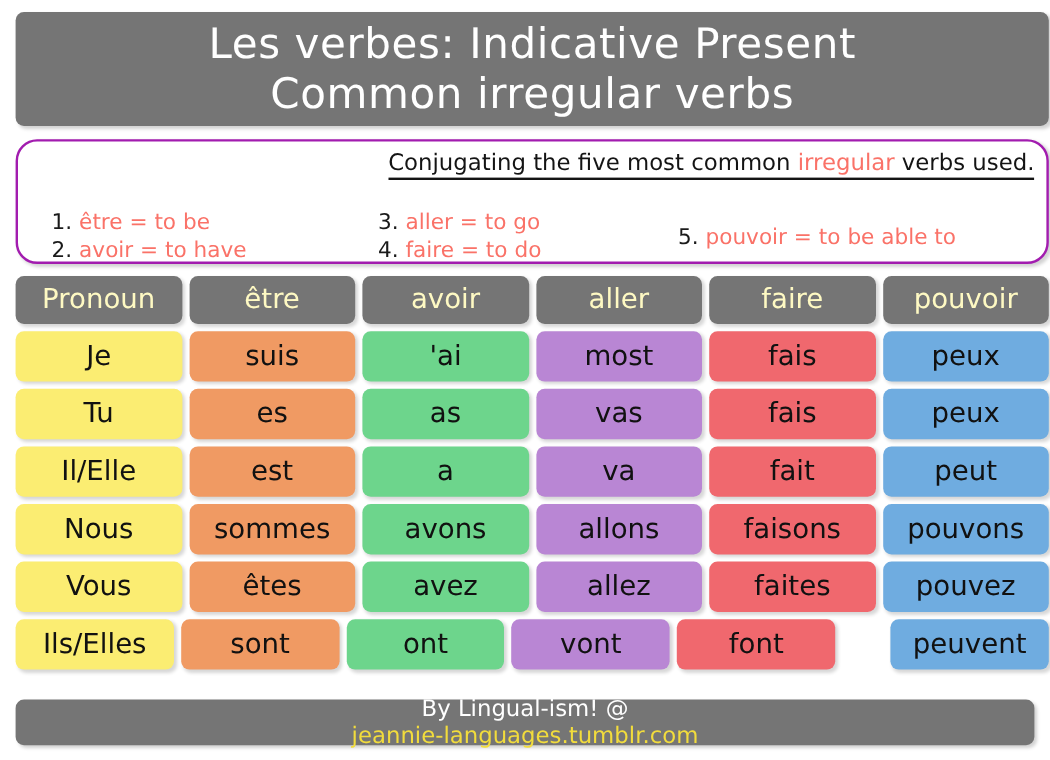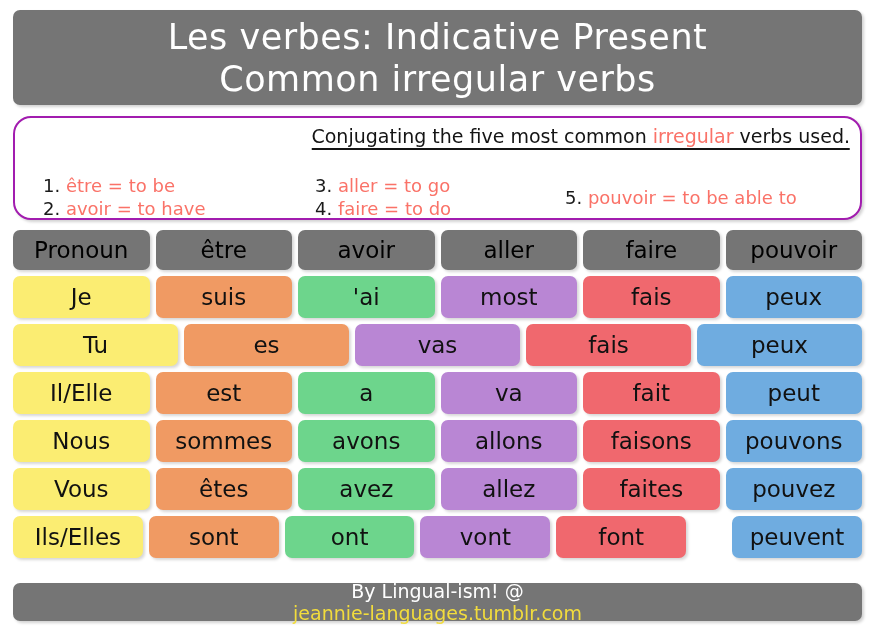--- a/index.html
+++ b/index.html
@@ -12,21 +12,21 @@
     height: 633px;
     font-family: "DejaVu Sans", sans-serif;
     overflow: hidden;
   }
   .poster {
     position: relative;
     width: 875px;
     height: 633px;
     background: #ffffff;
     box-sizing: border-box;
-    padding: 10px 13px 0 13px;
+    padding: 10px 1px 0 13px;
   }
 
   
   .title-banner {
     background: #757575;
     border-radius: 7px;
     height: 95px;
     display: flex;
     flex-direction: column;
     align-items: center;
@@ -110,21 +110,21 @@
     align-items: center;
     justify-content: center;
     font-size: 23px;
     color: #111111;
     box-shadow: 2px 2px 3px rgba(0,0,0,0.16);
     white-space: nowrap;
     overflow: hidden;
   }
   .row.header .cell {
     background: #757575;
-    color: #000000;
+    color: #fef9c3;
     height: 40px;
     font-size: 23px;
   }
 
   
   .footer-bar {
     position: absolute;
     left: 13px;
     right: 13px;
     bottom: 12px;
@@ -204,20 +204,21 @@
           <div class="cell" style="background: rgb(251, 237, 114);">Je</div>
           <div class="cell" style="background: rgb(240, 154, 99);">suis</div>
           <div class="cell" style="background: rgb(109, 213, 140);">'ai</div>
           <div class="cell" style="background: rgb(185, 134, 212);">most</div>
           <div class="cell" style="background: rgb(240, 104, 110);">fais</div>
           <div class="cell" style="background: rgb(111, 172, 224);">peux</div>
         </div>
         <div class="row">
           <div class="cell" style="background: rgb(251, 237, 114);">Tu</div>
           <div class="cell" style="background: rgb(240, 154, 99);">es</div>
+          <div class="cell" style="background: rgb(109, 213, 140);">as</div>
           <div class="cell" style="background: rgb(185, 134, 212);">vas</div>
           <div class="cell" style="background: rgb(240, 104, 110);">fais</div>
           <div class="cell" style="background: rgb(111, 172, 224);">peux</div>
         </div>
         <div class="row">
           <div class="cell" style="background: rgb(251, 237, 114);">Il/Elle</div>
           <div class="cell" style="background: rgb(240, 154, 99);">est</div>
           <div class="cell" style="background: rgb(109, 213, 140);">a</div>
           <div class="cell" style="background: rgb(185, 134, 212);">va</div>
           <div class="cell" style="background: rgb(240, 104, 110);">fait</div>

